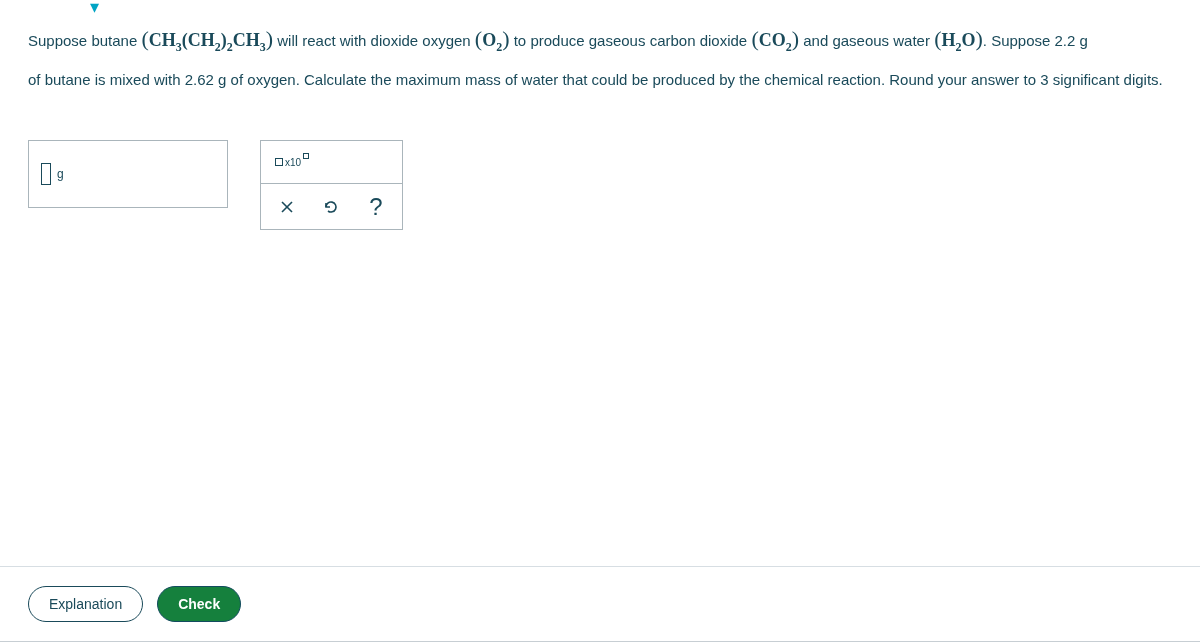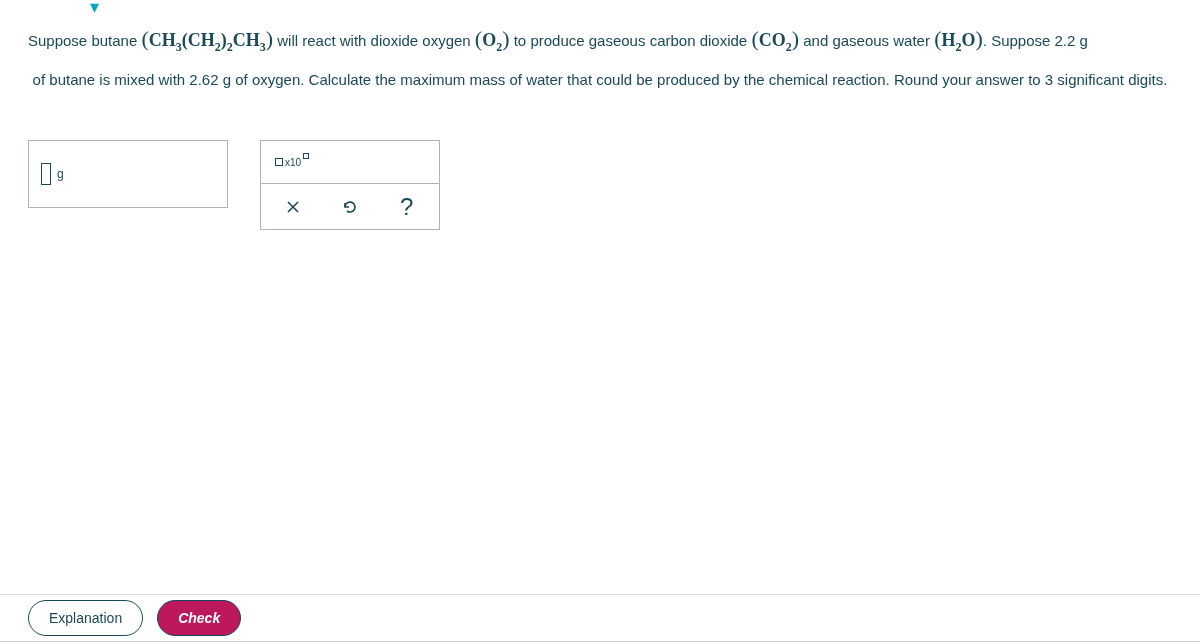--- a/index.html
+++ b/index.html
@@ -51,21 +51,21 @@
   }
   .cursor-box {
     width: 10px;
     height: 22px;
     border: 1px solid #1a4a5a;
     display: inline-block;
   }
   .g-label { font-size: 12px; color: #1a4a5a; }
 
   .tool-panel {
-    width: 180px;
+    width: 143px;
     border: 1px solid #aab5bb;
   }
   .tool-panel-row1 {
     height: 42px;
     display: flex;
     align-items: center;
     padding-left: 14px;
   }
   .sci-not {
     display: flex;
@@ -96,45 +96,44 @@
     color: #1a4a5a;
   }
   .x-icon svg, .undo-icon svg, .q-icon { color: #1a4a5a; }
   .q-icon { font-size: 24px; }
 
   .bottom-bar {
     position: absolute;
     bottom: 0;
     left: 0;
     right: 0;
-    height: 48px;
+    height: 76px;
     border-top: 1px solid #d7dee3;
     border-bottom: 1px solid #c7ced3;
     display: flex;
     align-items: center;
     padding-left: 28px;
     gap: 14px;
     background: #ffffff;
   }
   .pill-btn {
     border: 1px solid #1a4a5a;
     border-radius: 22px;
     padding: 9px 20px;
     font-size: 14px;
     background: #fff;
     color: #1a4a5a;
     cursor: pointer;
     font-weight: 400;
   }
   .pill-btn.check {
-    background: #be185d;
+    background: #15803d;
     color: #ffffff;
     border-color: #134b5f;
     font-weight: 600;
-    font-style: italic;
   }
 
   .chev {
     position: absolute;
     top: -4px;
     left: 90px;
     color: #00a4c4;
     font-size: 18px;
   }
 </style>
@@ -145,21 +144,21 @@
 
 <div class="prompt-area">
   <span>Suppose butane </span>
   <span class="paren">(</span><span class="formula">CH<span class="sub">3</span>(CH<span class="sub">2</span>)<span class="sub">2</span>CH<span class="sub">3</span></span><span class="paren">)</span>
   <span> will react with dioxide oxygen </span>
   <span class="paren">(</span><span class="formula">O<span class="sub">2</span></span><span class="paren">)</span>
   <span> to produce gaseous carbon dioxide </span>
   <span class="paren">(</span><span class="formula">CO<span class="sub">2</span></span><span class="paren">)</span>
   <span> and gaseous water </span>
   <span class="paren">(</span><span class="formula">H<span class="sub">2</span>O</span><span class="paren">)</span><span>. Suppose 2.2 g</span>
-  <div style="margin-top:6px;text-align:center;">of butane is mixed with 2.62 g of oxygen. Calculate the maximum mass of water that could be produced by the chemical reaction. Round your answer to 3 significant digits.</div>
+  <div style="margin-top:6px;">of butane is mixed with 2.62 g of oxygen. Calculate the maximum mass of water that could be produced by the chemical reaction. Round your answer to 3 significant digits.</div>
 </div>
 
 <div class="answer-row">
   <div class="answer-box">
     <span class="cursor-box"></span>
     <span class="g-label">g</span>
   </div>
 
   <div class="tool-panel">
     <div class="tool-panel-row1">

